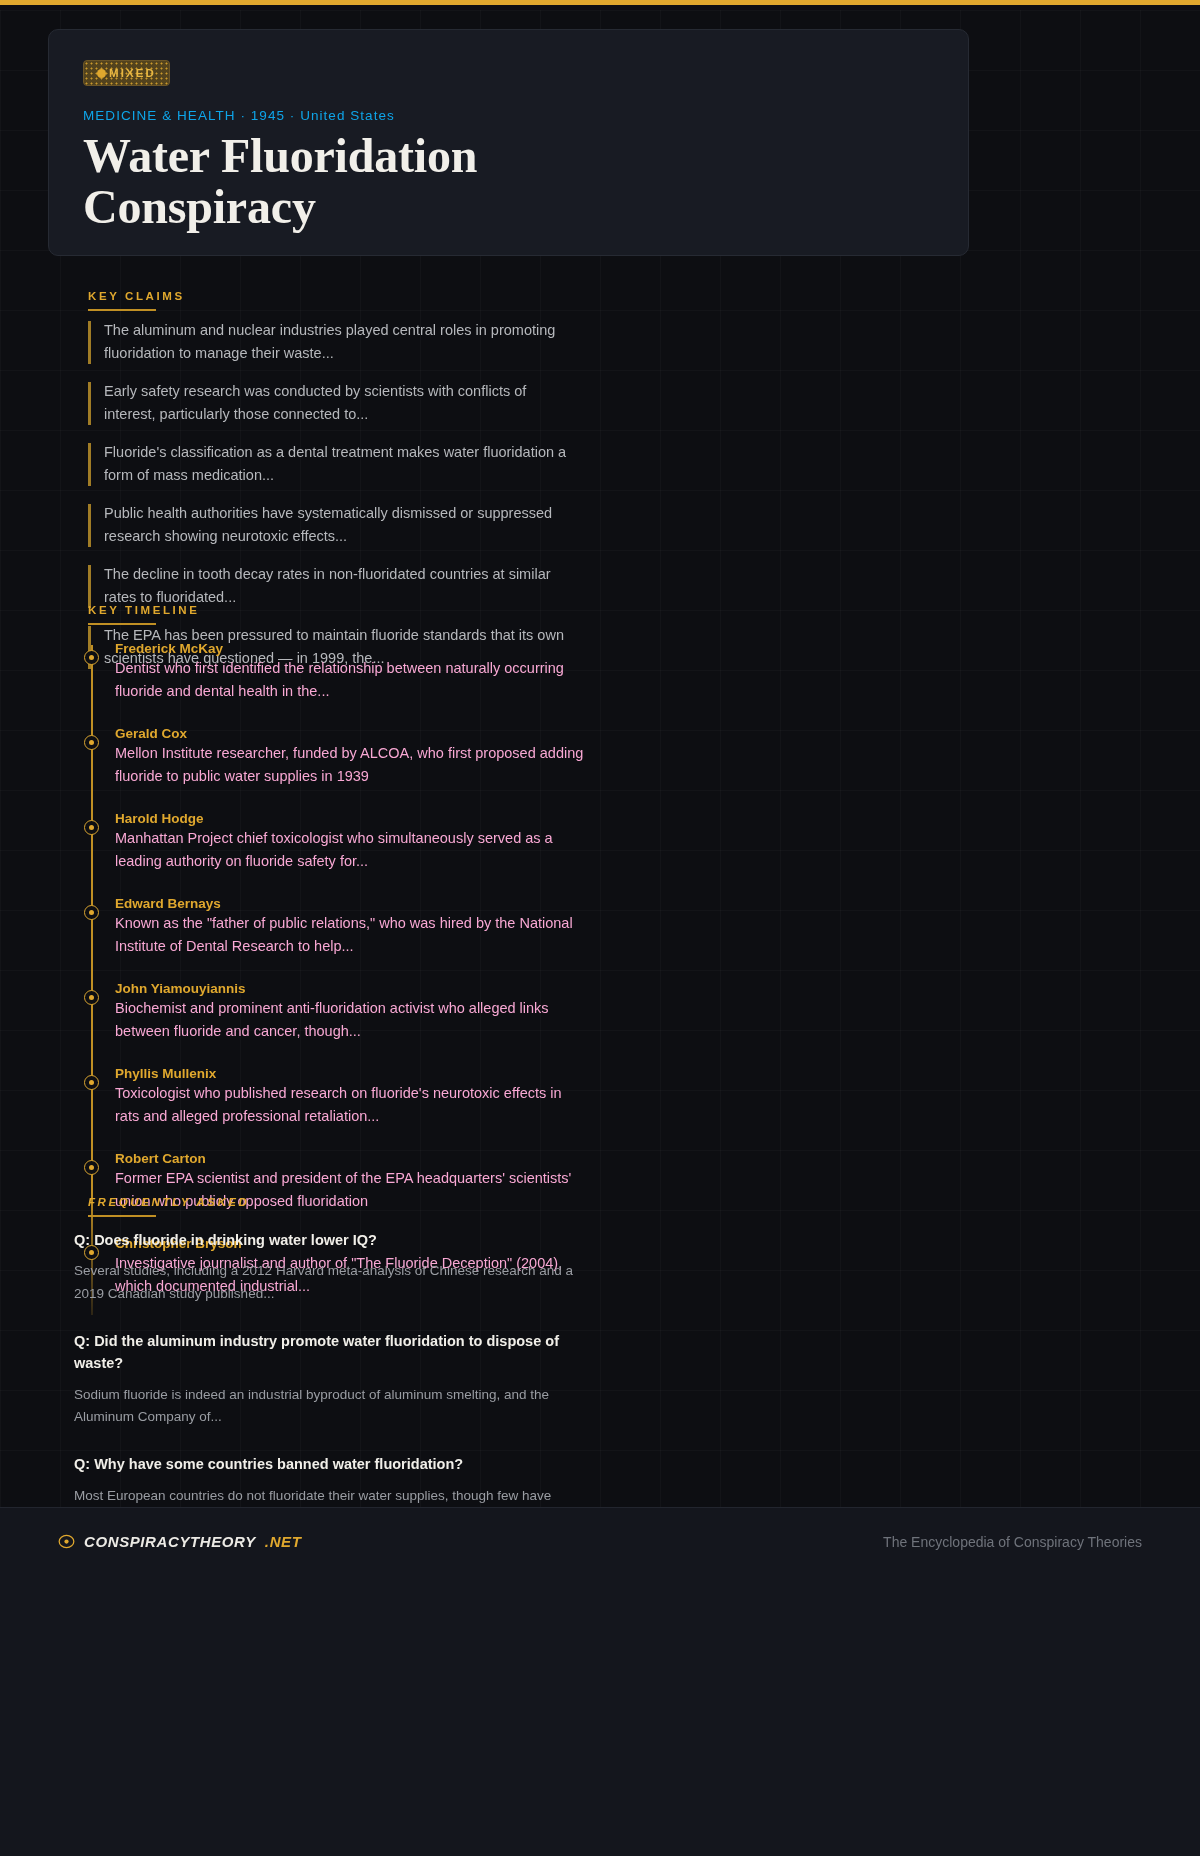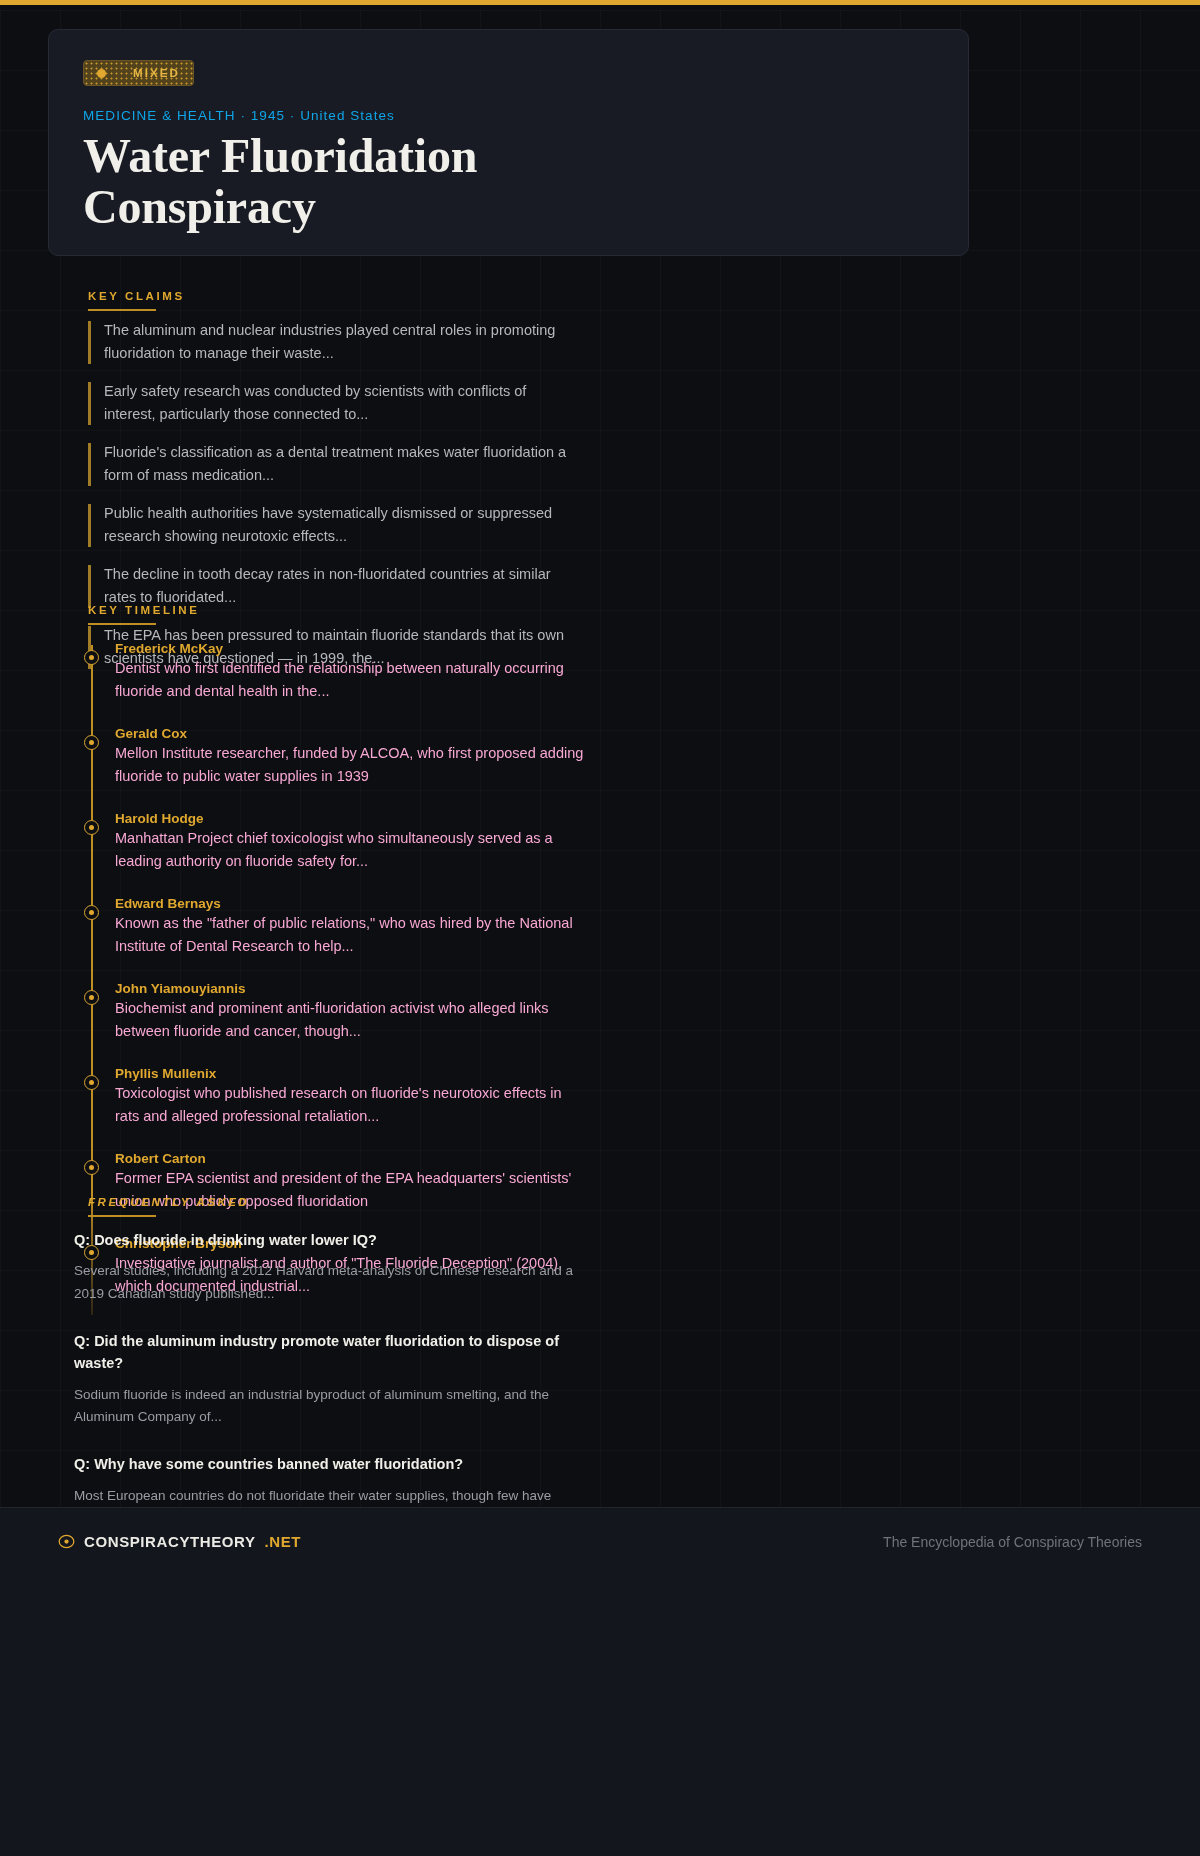--- a/index.html
+++ b/index.html
@@ -55,21 +55,21 @@
     height: 227px;
     background: #181b23;
     border: 1px solid #262a33;
     border-radius: 10px;
     padding: 30px 34px;
   }
 
   .badge {
     display: inline-flex;
     align-items: center;
-    gap: 27px;
+    gap: 3px;
     height: 26px;
     padding: 0 13px;
     border-radius: 4px;
     background-color: #53431d;
     background-image:
       radial-gradient(circle, rgba(224,168,46,0.85) 0.9px, transparent 1.1px);
     background-size: 5px 5px;
     border: 1px solid #6b5527;
   }
   .badge-dot {
@@ -239,20 +239,21 @@
     right: 58px;
     top: 25px;
     display: flex;
     align-items: center;
     justify-content: space-between;
   }
   .brand {
     display: flex;
     align-items: center;
     gap: 9px;
+    font-style: italic;
   }
   .brand-name {
     font-size: 15px;
     font-weight: bold;
     letter-spacing: 0.6px;
     color: #eceae5;
   }
   .brand-tld {
     font-size: 15px;
     font-weight: bold;

